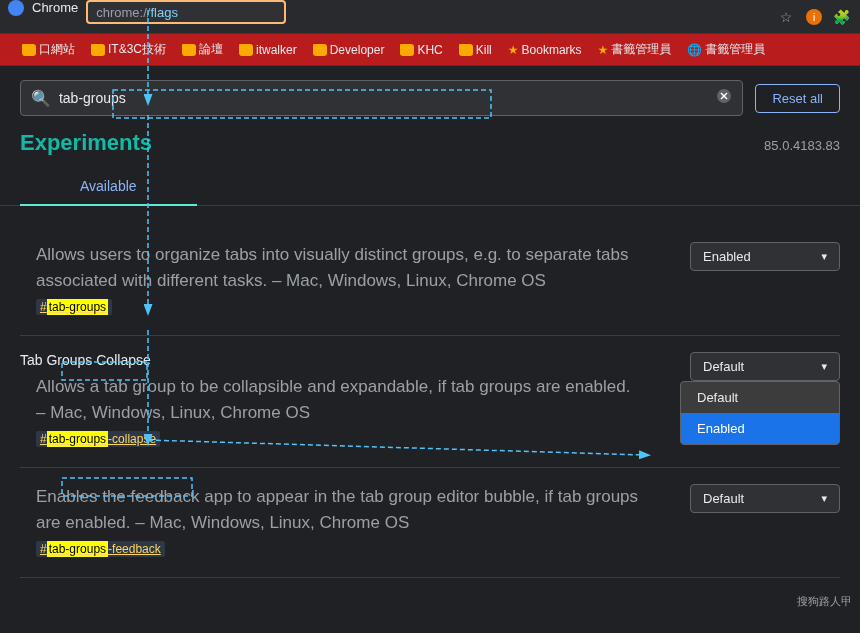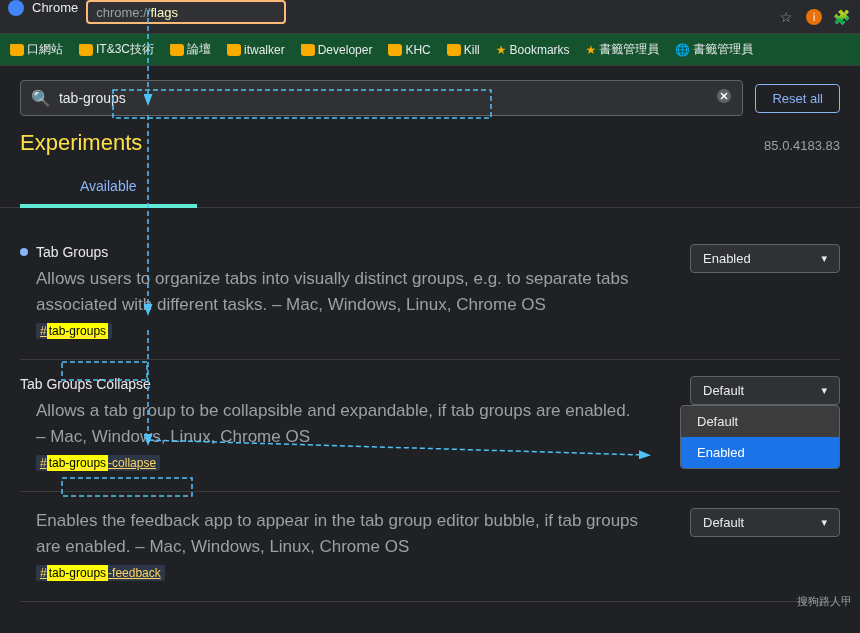--- a/index.html
+++ b/index.html
@@ -39,43 +39,43 @@
       border-radius: 4px;
       height: 24px;
       padding: 0 8px;
       color: #e8eaed;
       font-size: 13px;
       display: flex;
       align-items: center;
       min-width: 200px;
     }
     .address-bar .protocol { color: #9aa0a6; }
-    .address-bar .path { color: #fef9c3; }
+    .address-bar .path { color: #7dd3fc; }
     .title-bar-icons {
       display: flex;
       align-items: center;
       gap: 8px;
       margin-left: auto;
     }
     .icon-btn {
       width: 20px; height: 20px;
       border-radius: 50%;
       display: flex; align-items: center; justify-content: center;
       cursor: pointer;
       color: #9aa0a6;
       font-size: 14px;
     }
 
     
     .bookmarks-bar {
-      background: #14532d;
+      background: #b91c1c;
       height: 32px;
       display: flex;
       align-items: center;
-      padding: 0 4px;
+      padding: 0 16px;
       gap: 4px;
       border-bottom: 1px solid #3c3c3c;
       overflow: hidden;
     }
     .bookmark-item {
       display: flex;
       align-items: center;
       gap: 3px;
       padding: 2px 6px;
       border-radius: 3px;
@@ -147,22 +147,22 @@
 
     
     .experiments-header {
       display: flex;
       align-items: baseline;
       justify-content: space-between;
       padding: 0 20px 8px;
     }
     .experiments-title {
       font-size: 22px;
-      font-weight: 400;
-      color: #fde047;
+      font-weight: 700;
+      color: #14b8a6;
     }
     .version-text {
       font-size: 13px;
       color: #9aa0a6;
     }
 
     
     .tabs-row {
       display: flex;
       border-bottom: 1px solid #3c3c3c;
@@ -173,21 +173,21 @@
     .tab {
       padding: 10px 60px;
       cursor: pointer;
       font-size: 14px;
       color: #9aa0a6;
       border-bottom: 2px solid transparent;
       margin-bottom: -1px;
     }
     .tab.active {
       color: #8ab4f8;
-      border-bottom: 4px solid #5eead4;
+      border-bottom: 2px solid #5eead4;
     }
 
     
     .content-area {
       padding: 20px 20px 0;
       overflow-y: auto;
       height: calc(633px - 34px - 32px - 64px - 48px - 43px);
     }
 
     
@@ -384,24 +384,20 @@
 
   <div class="tabs-row">
     <div class="tab active">Available</div>
   </div>
 
   <div class="content-area">
 
     <div class="experiment-item" style="position:relative;">
       <div style="display:flex; justify-content:space-between; align-items:flex-start;">
         <div style="flex:1; max-width:620px;">
-          <div class="experiment-title-row">
-            <div class="blue-dot"></div>
-            <span class="experiment-name">Tab Groups</span>
-          </div>
           <div class="experiment-desc">Allows users to organize tabs into visually distinct groups, e.g. to separate tabs associated with different tasks. – Mac, Windows, Linux, Chrome OS</div>
           <div class="experiment-tag">#<span class="tag-highlight">tab-groups</span></div>
         </div>
         <div class="dropdown-wrap">
           <button class="dropdown-btn">
             <span>Enabled</span>
             <span class="dropdown-arrow">▾</span>
           </button>
         </div>
       </div>

